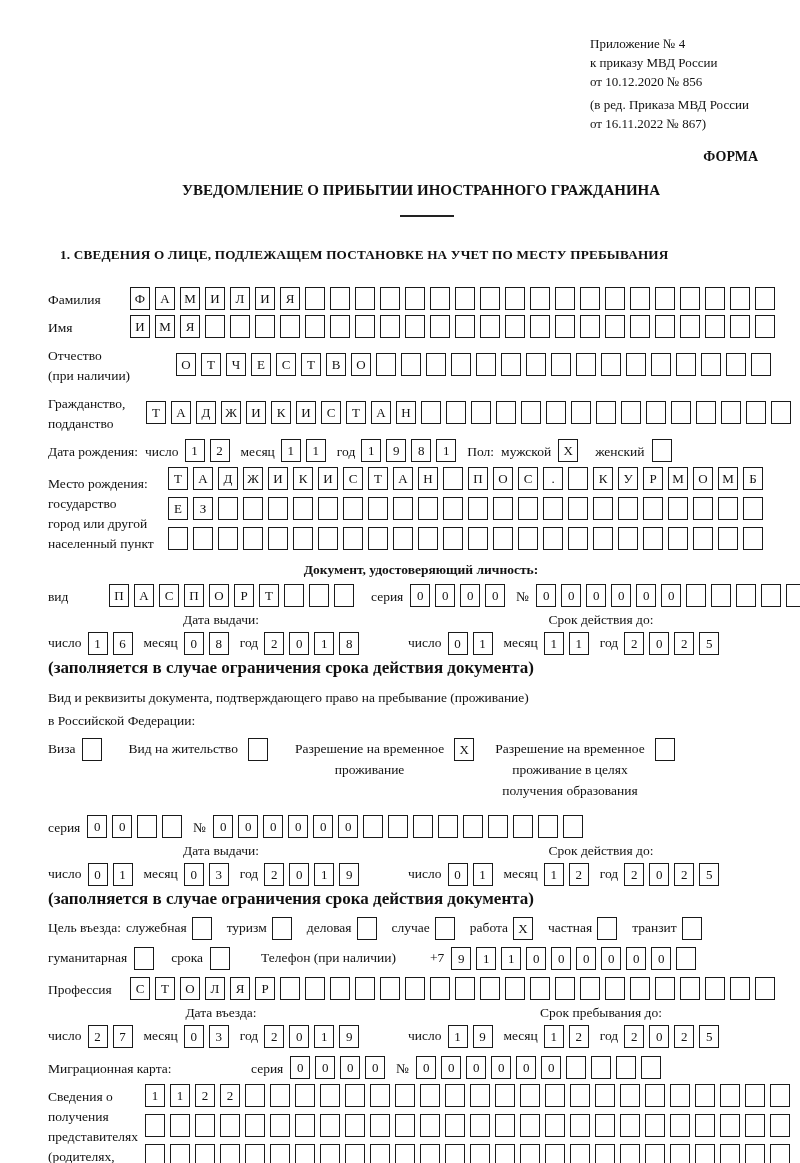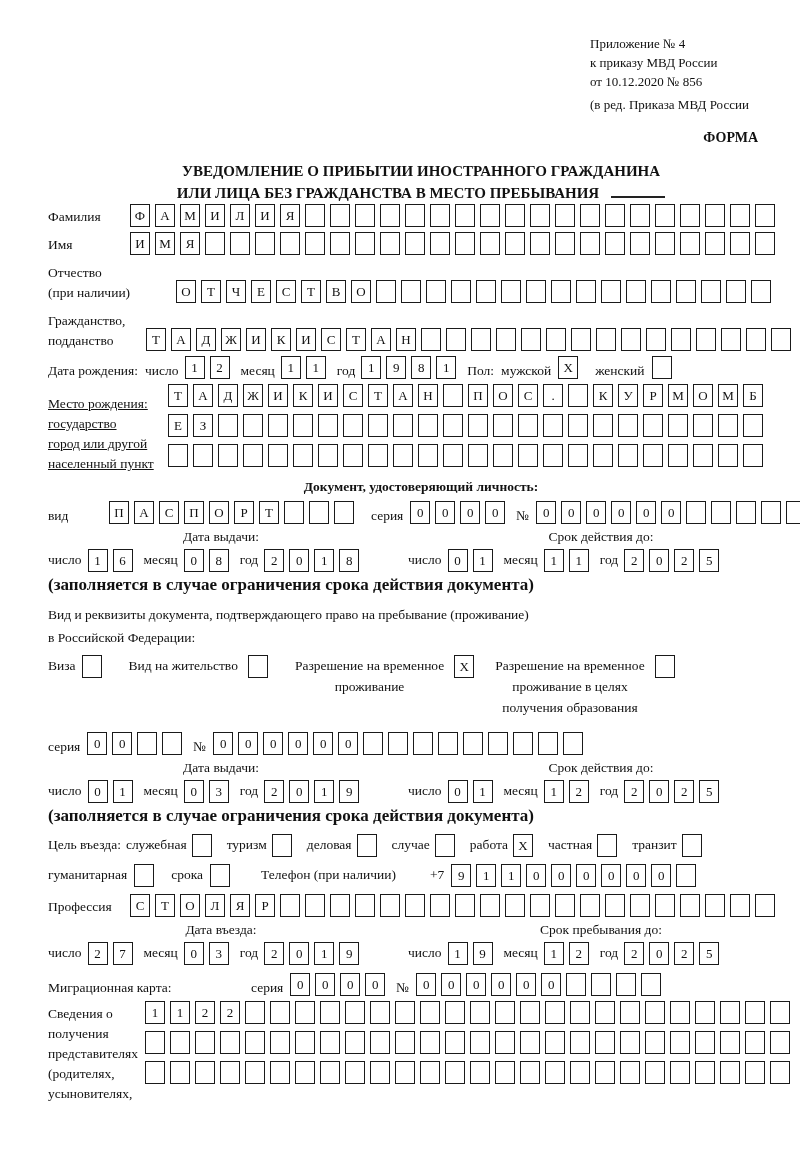--- a/index.html
+++ b/index.html
@@ -18,23 +18,23 @@
   .title { text-align:center; font-weight:bold; font-size:15px; line-height:22px; margin-top:14px; }
   .blank-line { display:inline-block; width:54px; border-bottom:2px solid #222; height:3px; margin-left:12px; }
 
   .sect { font-weight:bold; font-size:13.2px; letter-spacing:.2px; margin-top:24px; margin-bottom:24px; padding-left:12px; }
 
   .cells { display:inline-flex; flex:none; overflow:hidden; }
   .cell { width:20px; height:23px; border:1.5px solid #1a1a1a; margin-right:5px;
           display:inline-flex; align-items:center; justify-content:center;
           font-size:13px; flex:none; background:#fff; }
 
-  .frow { display:flex; align-items:flex-end; margin-bottom:5px; }
+  .frow { display:flex; align-items:center; margin-bottom:5px; }
   .flabel { flex:none; padding-top:3px; line-height:20px; }
-  .w82 { width:82px; } .w128 { width:128px; } .w98 { width:98px; } .w120 { width:120px;text-decoration:underline; } .w97 { width:97px; } .w150 { width:150px; }
+  .w82 { width:82px; } .w128 { width:128px; } .w98 { width:98px; } .w120 { width:120px; } .w97 { width:97px; } .w150 { width:150px; }
   .ilab { flex:none; padding-top:3px; margin-right:7px; }
   .mr12 { margin-right:12px; } .mr6 { margin-right:6px; }
 
   .stackrows > .cells { margin-bottom:7px; }
 
   .dochead { text-align:center; font-weight:bold; margin:4px 0 6px; }
 
   .twocol { display:flex; margin-top:4px; }
   .tc-left { width:346px; flex:none; }
   .tc-right { margin-left:auto; width:386px; flex:none; }
@@ -61,28 +61,30 @@
 <body>
 
 <div class="page">
 
   <div class="top-right">
     <div>Приложение № 4</div>
     <div>к приказу МВД России</div>
     <div>от 10.12.2020 № 856</div>
     <div class="gap"></div>
     <div>(в ред. Приказа МВД России</div>
+    <div>от 16.11.2022 № 867)</div>
   </div>
   <div class="forma">ФОРМА</div>
 
   <div class="title">
     <div>УВЕДОМЛЕНИЕ О ПРИБЫТИИ ИНОСТРАННОГО ГРАЖДАНИНА</div>
-    <div><span>ИЛИ ЛИЦА БЕЗ ГРАЖДАНСТВА В МЕСТО ПРЕБЫВАНИЯ</span><span class="blank-line"></span></div>
-  </div>
-
+    <div><span class="blank-line"></span></div>
+  </div>
+
+  <div class="sect">1. СВЕДЕНИЯ О ЛИЦЕ, ПОДЛЕЖАЩЕМ ПОСТАНОВКЕ НА УЧЕТ ПО МЕСТУ ПРЕБЫВАНИЯ</div>
 
   <div class="frow">
     <div class="flabel w82">Фамилия</div>
     <div class="cells">
         <span class="cell">Ф</span>
         <span class="cell">А</span>
         <span class="cell">М</span>
         <span class="cell">И</span>
         <span class="cell">Л</span>
         <span class="cell">И</span>

